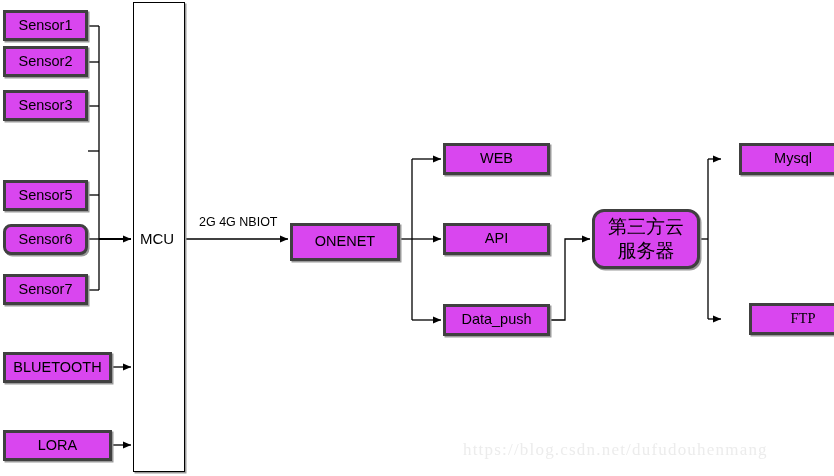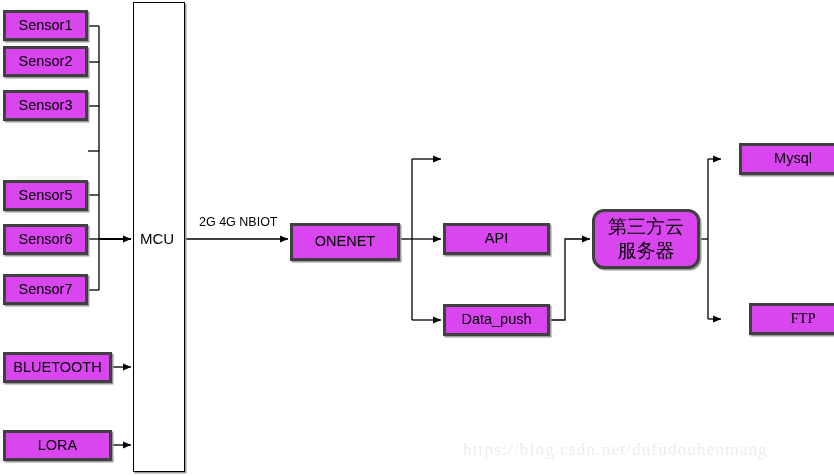--- a/index.html
+++ b/index.html
@@ -123,30 +123,31 @@
     </g>
   </svg>
 
   <div class="mcu-bar" style="left:133px; top:2px; width:52px; height:470px;"></div>
   <div class="mcu-label" style="left:140px; top:230px;">MCU</div>
 
   <div class="node" style="left:3px; top:10px; width:85px; height:31px;">Sensor1</div>
   <div class="node" style="left:3px; top:46px; width:85px; height:31px;text-align:center;">Sensor2</div>
   <div class="node" style="left:3px; top:90px; width:85px; height:31px;">Sensor3</div>
   <div class="node" style="left:3px; top:180px; width:85px; height:31px;">Sensor5</div>
-  <div class="node" style="left:3px; top:224px; width:85px; height:31px;">Sensor6</div>
+  <div class="node" style="left:3px; top:224px; width:85px; height:31px;border-radius:8px;">Sensor6</div>
   <div class="node" style="left:3px; top:274px; width:85px; height:31px;">Sensor7</div>
 
   <div class="node" style="left:3px; top:352px; width:109px; height:31px;">BLUETOOTH</div>
   <div class="node" style="left:3px; top:430px; width:109px; height:31px;">LORA</div>
 
   <div class="edge-label" style="left:199px; top:215px;">2G 4G NBIOT</div>
 
   <div class="node" style="left:290px; top:223px; width:110px; height:38px;">ONENET</div>
 
+  <div class="node" style="left:443px; top:143px; width:107px; height:32px;">WEB</div>
   <div class="node" style="left:443px; top:223px; width:107px; height:32px;">API</div>
   <div class="node" style="left:443px; top:304px; width:107px; height:32px;">Data_push</div>
 
   <div class="node cjk" style="left:592px; top:209px; width:108px; height:60px; padding:0 10px;">第三方云服务器</div>
 
   <div class="node" style="left:723px; top:143px; width:108px; height:32px;margin-left:16px;">Mysql</div>
   <div class="node" style="left:749px; top:303px; width:108px; height:32px;font-family:Liberation Serif, serif;">FTP</div>
 
 </div>
 

